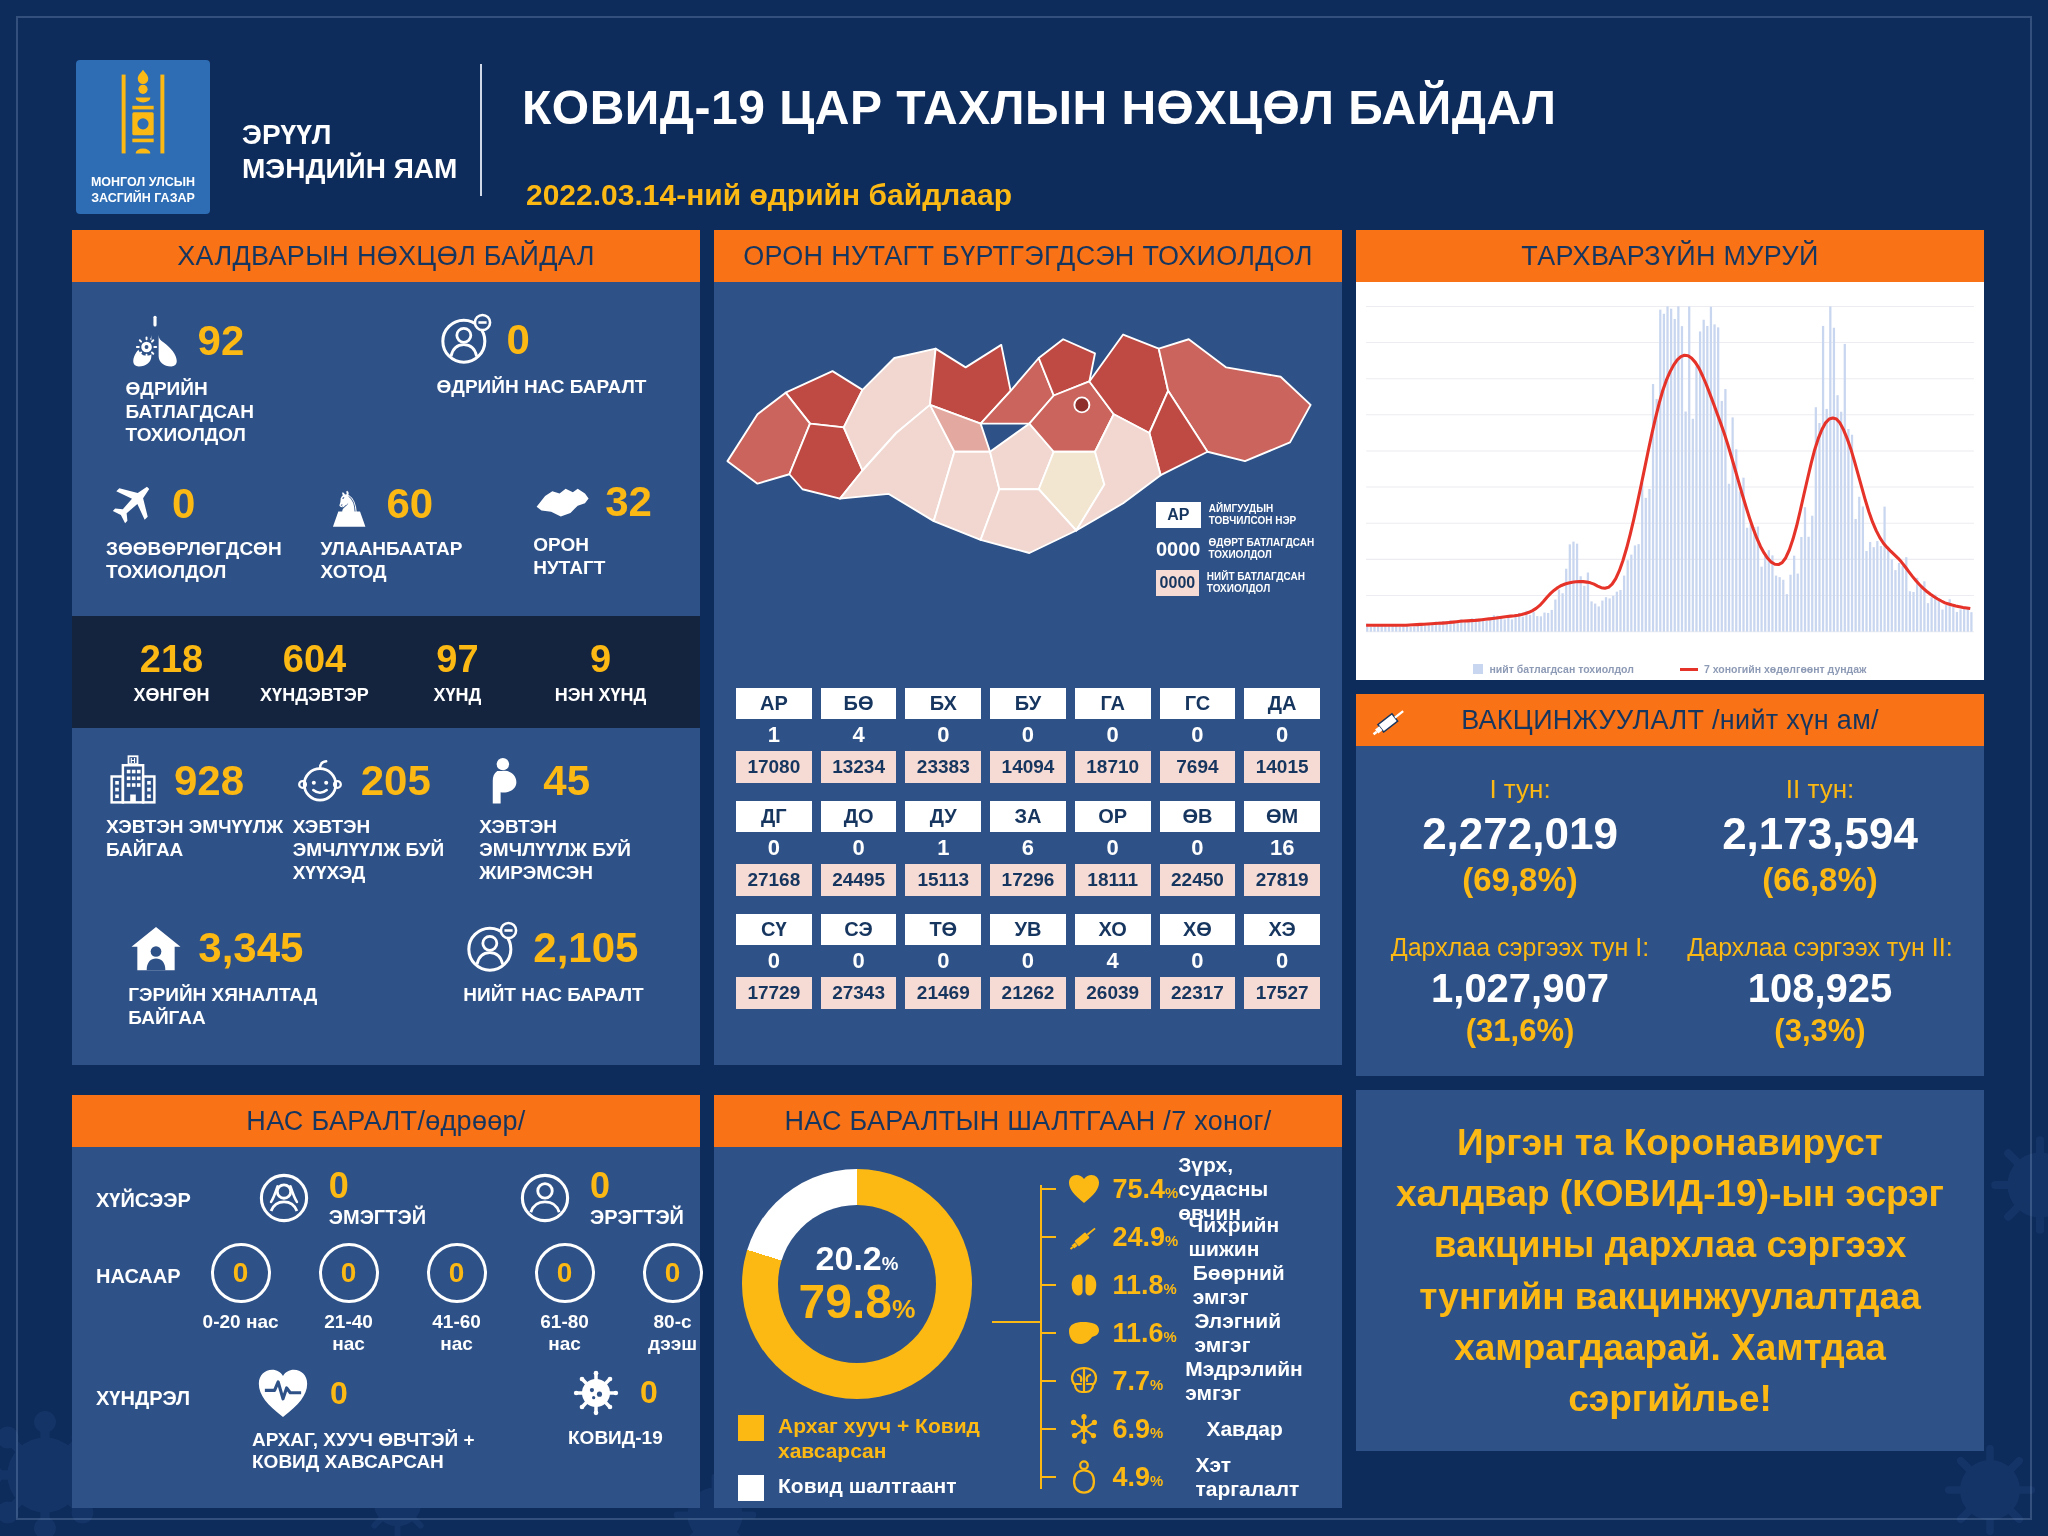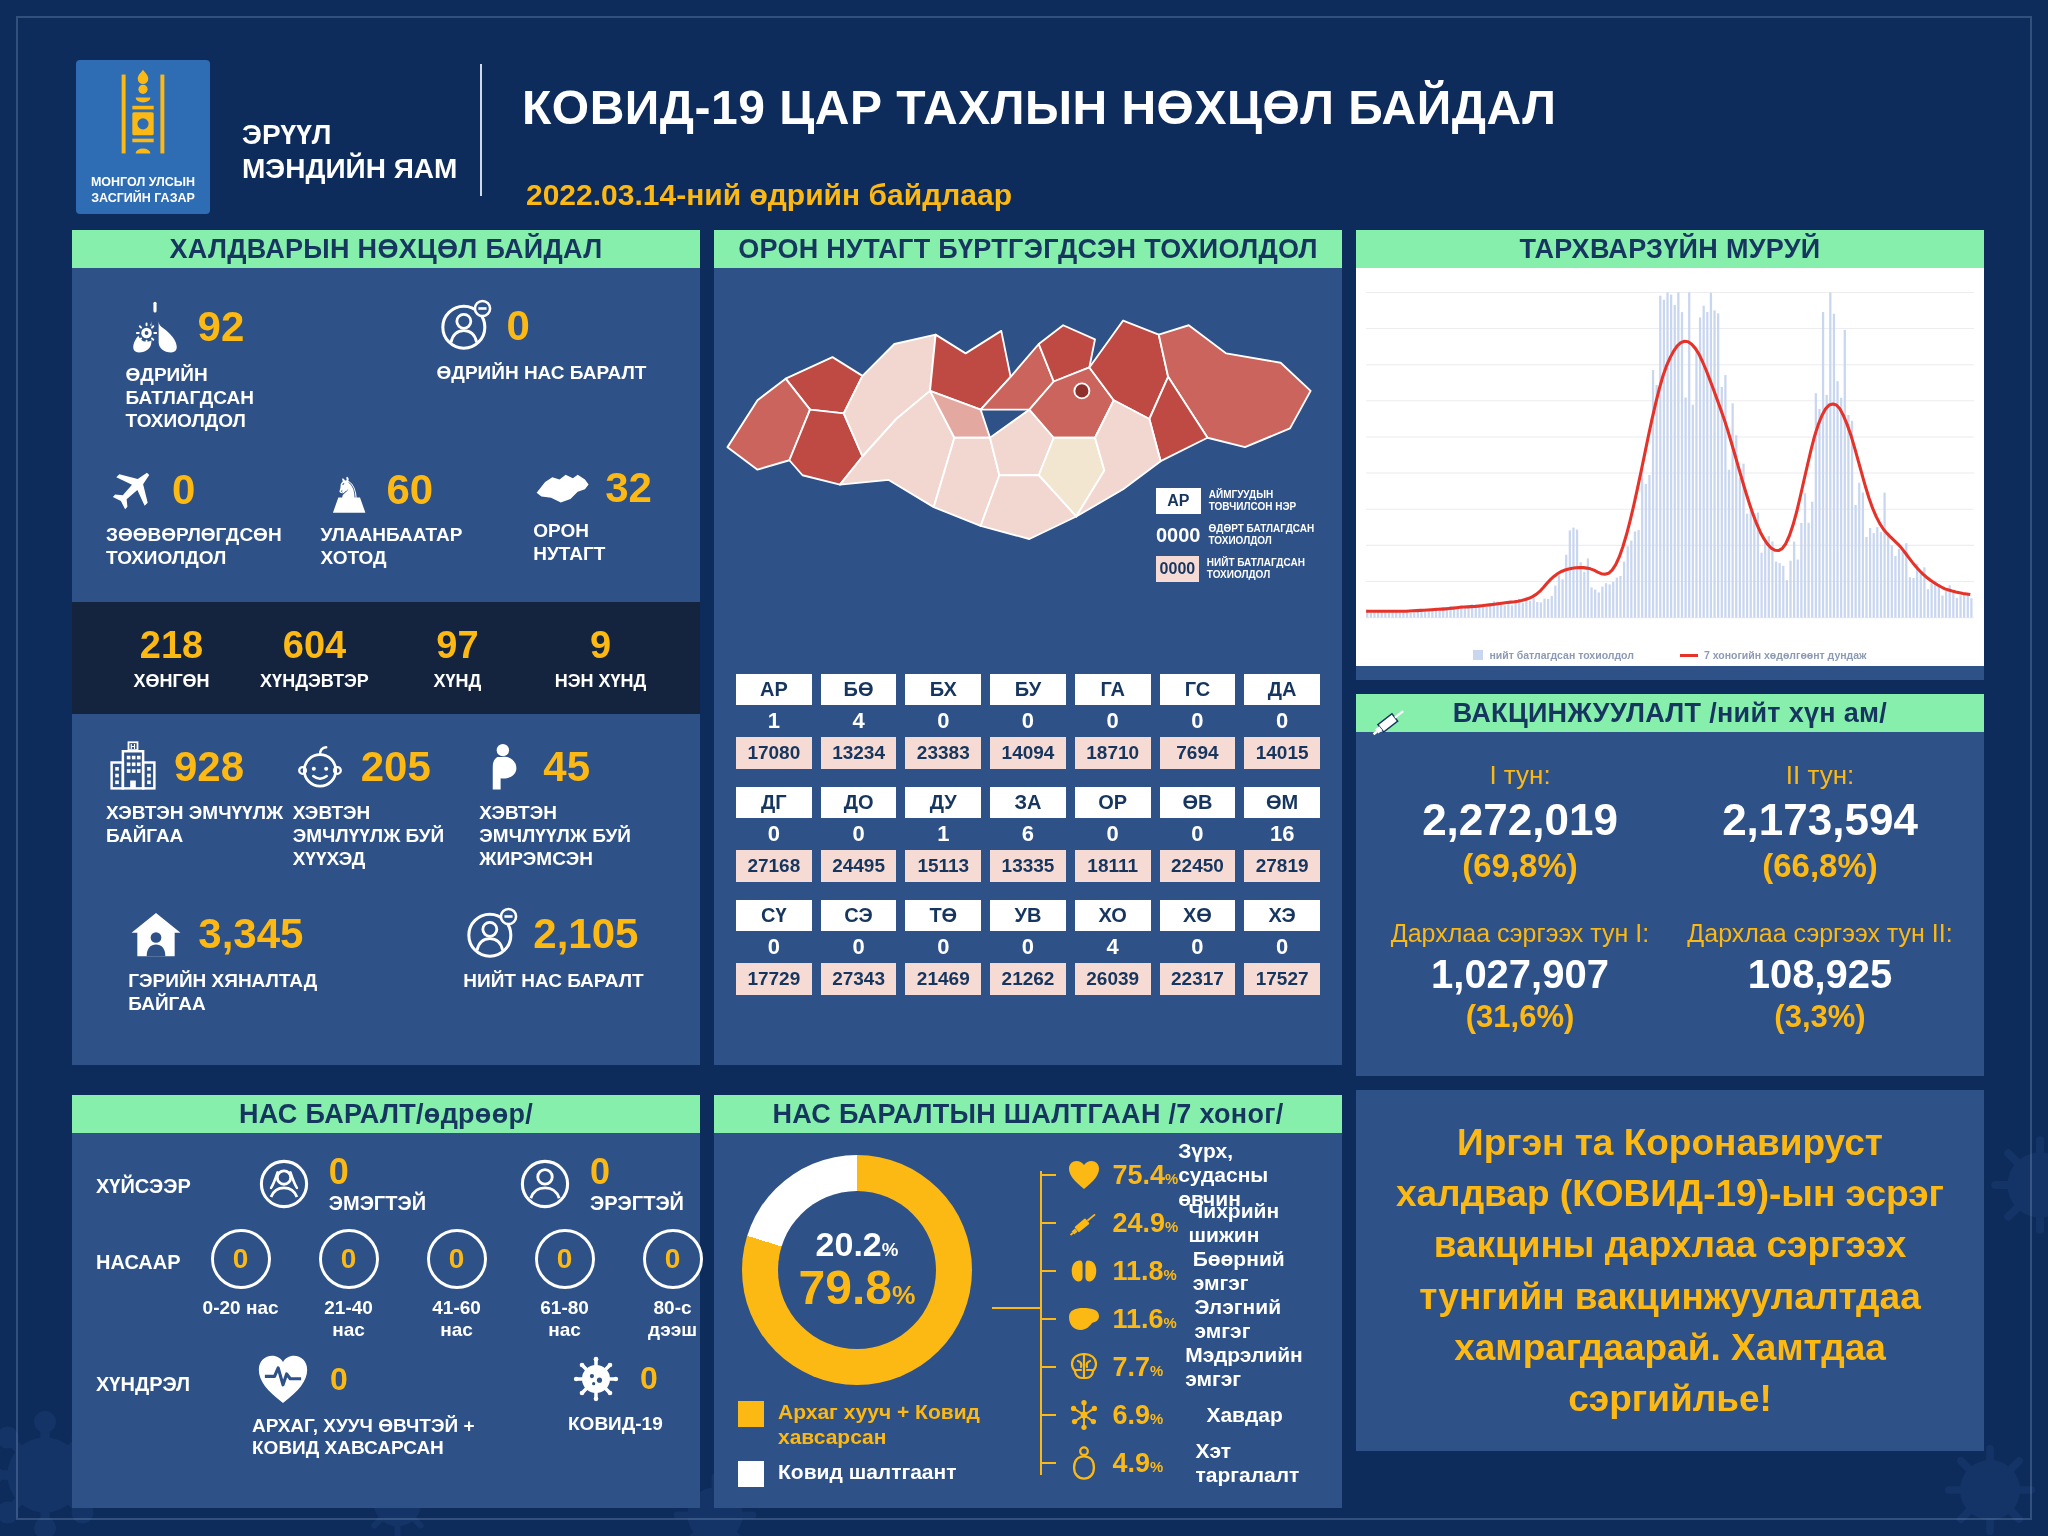--- a/index.html
+++ b/index.html
@@ -14,21 +14,21 @@
   .logo-text { position:absolute; bottom:8px; width:100%; text-align:center; font-size:12.5px; font-weight:700; color:#fff; line-height:1.3; }
   .ministry { position:absolute; left:242px; top:118px; color:#fff; font-weight:700; font-size:28px; line-height:1.22; }
   .hdr-divider { position:absolute; left:480px; top:64px; width:2px; height:132px; background:#cfd9e8; }
   .main-title { position:absolute; left:522px; top:80px; font-size:48px; font-weight:800; color:#fff; letter-spacing:.5px; }
   .subtitle { position:absolute; left:526px; top:178px; font-size:30px; font-weight:700; color:#FDB913; }
 
   
   .col { position:absolute; top:230px; width:628px; }
   .col-left { left:72px; } .col-mid { left:714px; } .col-right { left:1356px; }
   .panel { background:#2E5187; }
-  .panel-header { height:38px; background:#86efac; color:#16355F; font-weight:700; font-size:27px;
+  .panel-header { height:52px; background:#f97316; color:#16355F; font-weight:400; font-size:27px;
                   display:flex; align-items:center; justify-content:center; letter-spacing:.3px; position:relative; }
 
   
   .p-infection { height:835px; margin-bottom:30px; }
   .stat-row { display:flex; }
   .stat-row-2 { justify-content:center; gap:96px; padding:30px 10px 6px; }
   .stat-row-3 { justify-content:space-between; padding:26px 34px 6px; }
   .stat-item { }
   .stat-top { display:flex; align-items:center; gap:14px; }
   .stat-value { color:#FDB913; font-size:42px; font-weight:800; }
@@ -635,21 +635,21 @@
 
             <div>
               <div class="cell-abbr">ДУ</div>
               <div class="cell-daily">1</div>
               <div class="cell-total">15113</div>
             </div>
 
             <div>
               <div class="cell-abbr">ЗА</div>
               <div class="cell-daily">6</div>
-              <div class="cell-total">13335</div>
+              <div class="cell-total">17296</div>
             </div>
 
             <div>
               <div class="cell-abbr">ОР</div>
               <div class="cell-daily">0</div>
               <div class="cell-total">18111</div>
             </div>
 
             <div>
               <div class="cell-abbr">ӨВ</div>

